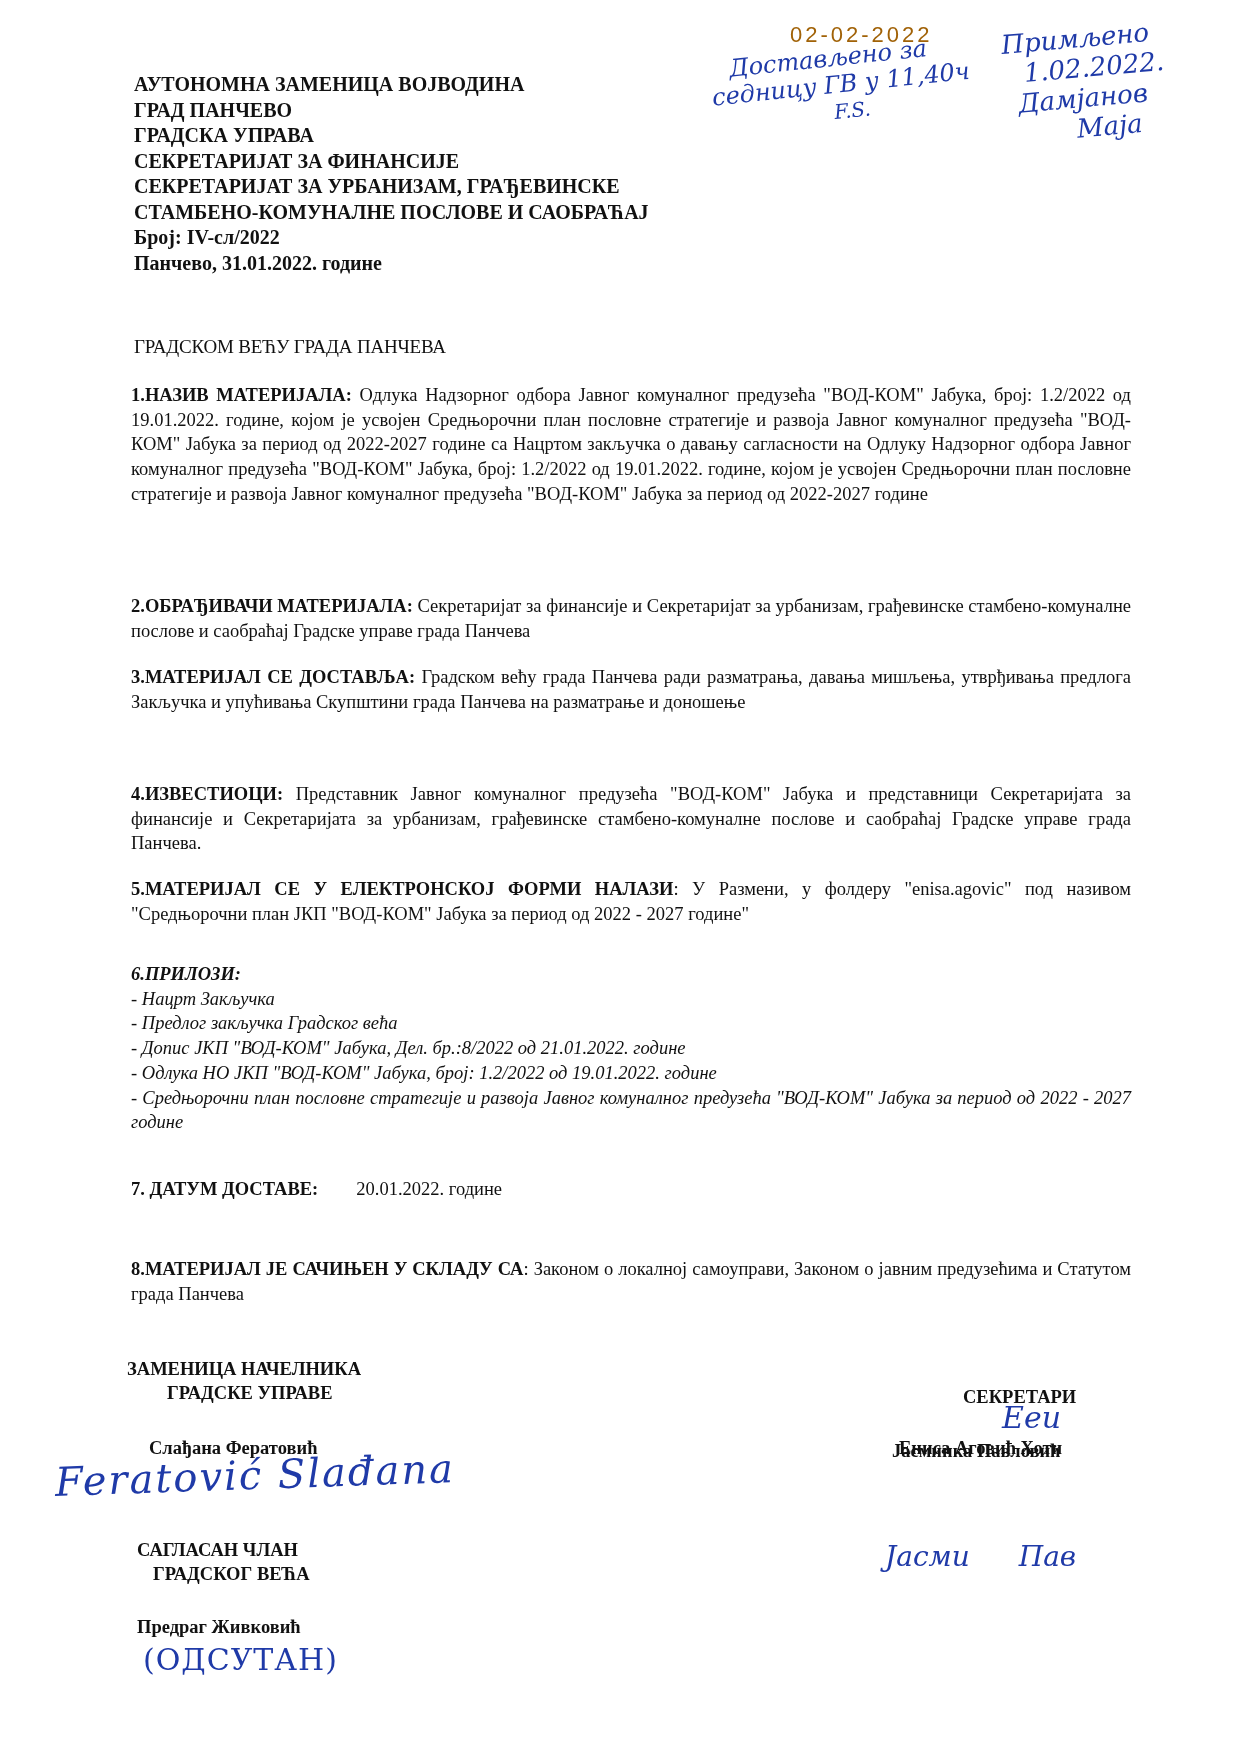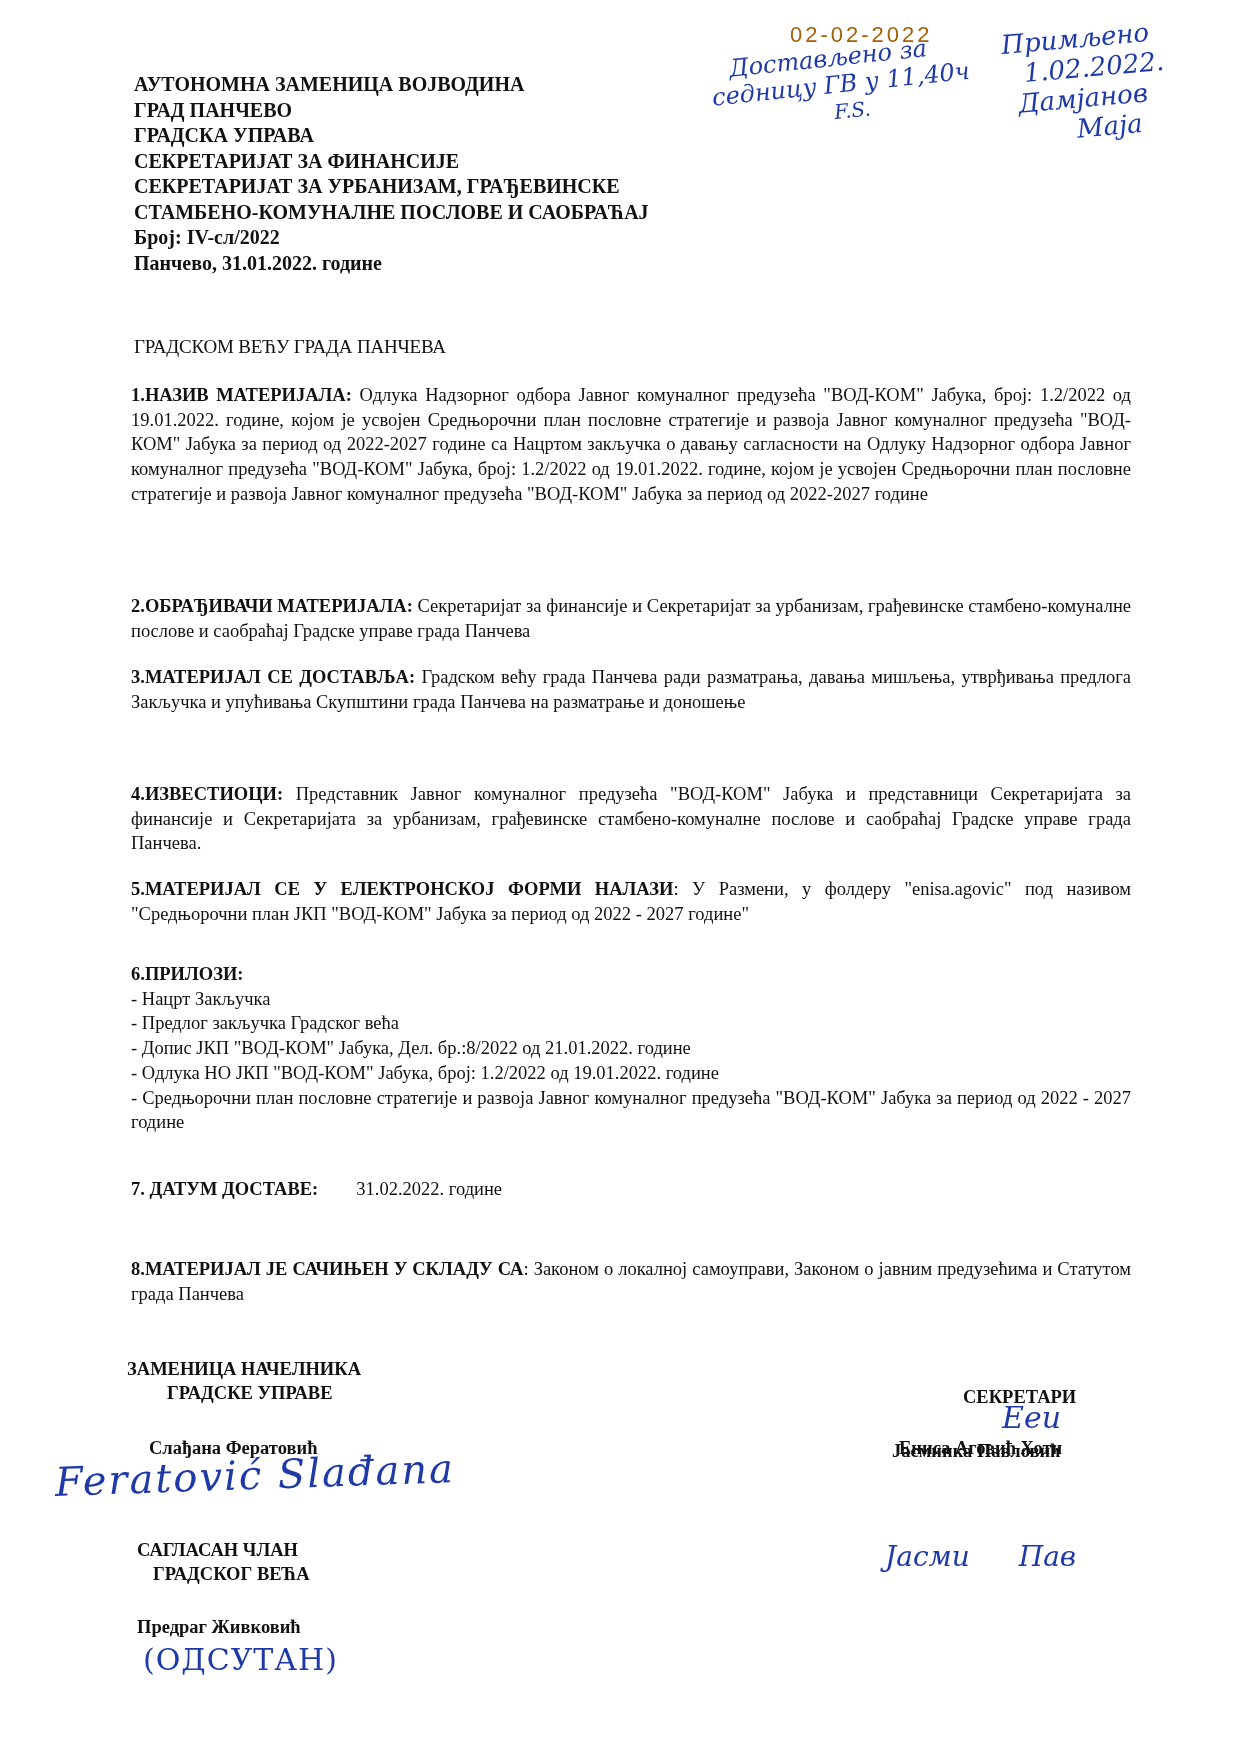--- a/index.html
+++ b/index.html
@@ -61,33 +61,33 @@
 </div>
 
 <div class="abs sec" style="top:782px;">
   <p><span class="lbl">4.ИЗВЕСТИОЦИ:</span><span> Представник Јавног комуналног предузећа "ВОД-КОМ" Јабука и представници Секретаријата за финансије и Секретаријата за урбанизам, грађевинске стамбено-комуналне послове и саобраћај Градске управе града Панчева.</span></p>
 </div>
 
 <div class="abs sec" style="top:877px;">
   <p><span class="lbl">5.МАТЕРИЈАЛ СЕ У ЕЛЕКТРОНСКОЈ ФОРМИ НАЛАЗИ</span><span>: У Размени, у фолдеру "enisa.agovic" под називом "Средњорочни план  ЈКП "ВОД-КОМ" Јабука за период од 2022 - 2027 године"</span></p>
 </div>
 
-<div class="abs sec" style="top:962px;">
+<div class="abs sec" style="top:962px;font-style:italic;">
   <p class="lbl">6.ПРИЛОЗИ:</p>
   <div class="list">
     <div>- Нацрт Закључка</div>
     <div>- Предлог закључка Градског већа</div>
     <div>- Допис ЈКП "ВОД-КОМ" Јабука, Дел. бр.:8/2022 од 21.01.2022. године</div>
     <div>- Одлука НО ЈКП "ВОД-КОМ" Јабука, број: 1.2/2022 од  19.01.2022. године</div>
     <div style="white-space:normal;">- Средњорочни план пословне стратегије и развоја Јавног комуналног предузећа "ВОД-КОМ" Јабука за период од 2022 - 2027 године</div>
   </div>
 </div>
 
 <div class="abs sec" style="top:1177px;">
-  <p><span class="lbl">7. ДАТУМ ДОСТАВЕ:</span><span style="display:inline-block; width:38px;"></span><span>31.02.2022. године</span></p>
+  <p><span class="lbl">7. ДАТУМ ДОСТАВЕ:</span><span style="display:inline-block; width:38px;"></span><span>20.01.2022. године</span></p>
 </div>
 
 <div class="abs sec" style="top:1257px;">
   <p><span class="lbl">8.МАТЕРИЈАЛ ЈЕ САЧИЊЕН У СКЛАДУ СА</span><span>: Законом о локалној самоуправи, Законом о јавним предузећима и Статутом града Панчева</span></p>
 </div>
 
 <div class="abs sig" style="left:127px; top:1357px;">
   <div>ЗАМЕНИЦА НАЧЕЛНИКА</div>
   <div style="padding-left:40px;font-family:Liberation Serif, serif;">ГРАДСКЕ УПРАВЕ</div>
 </div>

